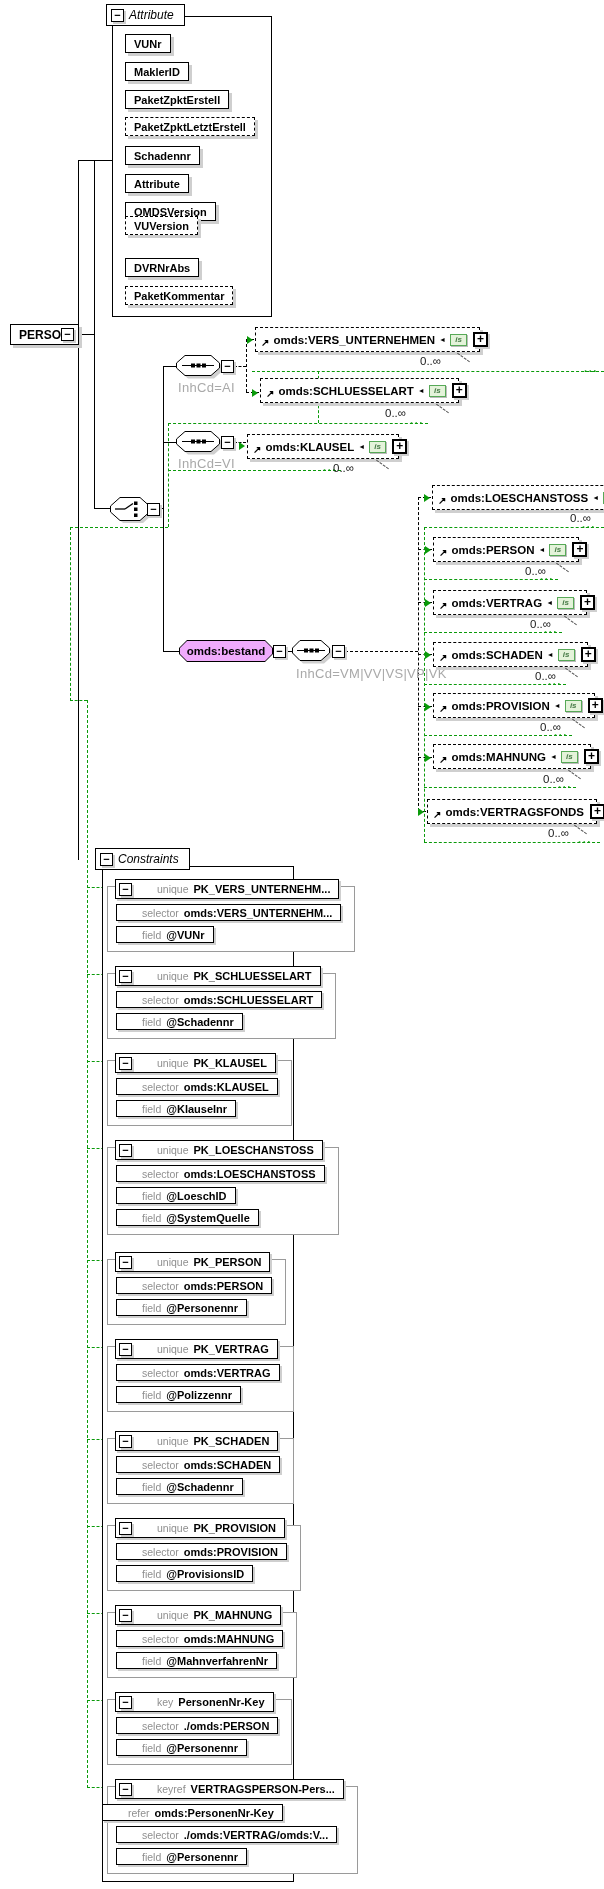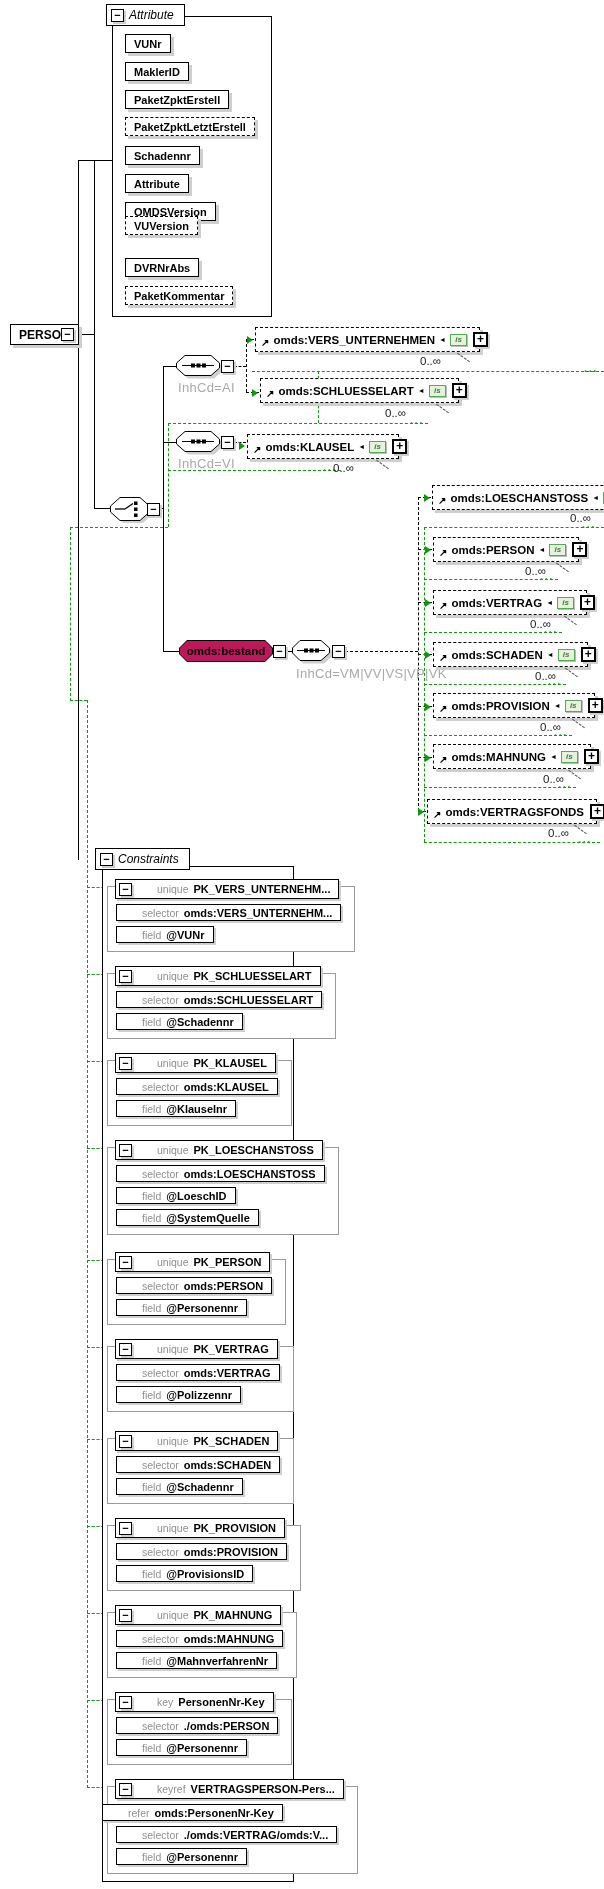--- a/index.html
+++ b/index.html
@@ -44,21 +44,21 @@
            box-shadow:2px 2px 0 #cfcfcf;box-sizing:border-box;cursor:pointer;}
   .tail{position:absolute;right:8px;bottom:-7px;width:15px;border-top:1px dashed #555;
         transform:rotate(35deg);}
   .occ{position:absolute;font-size:11.5px;color:#1a1a1a;white-space:nowrap;}
   .cond{position:absolute;font-size:13px;color:#a9a9a9;white-space:nowrap;letter-spacing:0.3px;}
   
   .octsvg{position:absolute;}
   .oct{position:absolute;background:#000;
        clip-path:polygon(8px 0,calc(100% - 8px) 0,100% 8px,100% calc(100% - 8px),
                  calc(100% - 8px) 100%,8px 100%,0 calc(100% - 8px),0 8px);}
-  .oct .inner{position:absolute;left:1px;top:1px;right:1px;bottom:1px;background:#be185d;
+  .oct .inner{position:absolute;left:1px;top:1px;right:1px;bottom:1px;background:#f0abfc;
        clip-path:polygon(7px 0,calc(100% - 7px) 0,100% 7px,100% calc(100% - 7px),
                  calc(100% - 7px) 100%,7px 100%,0 calc(100% - 7px),0 7px);
        display:flex;align-items:center;justify-content:center;
        font-size:11.5px;font-weight:bold;color:#000;white-space:nowrap;}
   .octsh{position:absolute;background:#cfcfcf;
        clip-path:polygon(8px 0,calc(100% - 8px) 0,100% 8px,100% calc(100% - 8px),
                  calc(100% - 8px) 100%,8px 100%,0 calc(100% - 8px),0 8px);}
   
   .rootbox{position:absolute;border:1px solid #000;background:#fff;box-shadow:3px 3px 0 #cfcfcf;
            font-size:12px;font-weight:bold;padding:3px 8px;height:21px;box-sizing:border-box;

